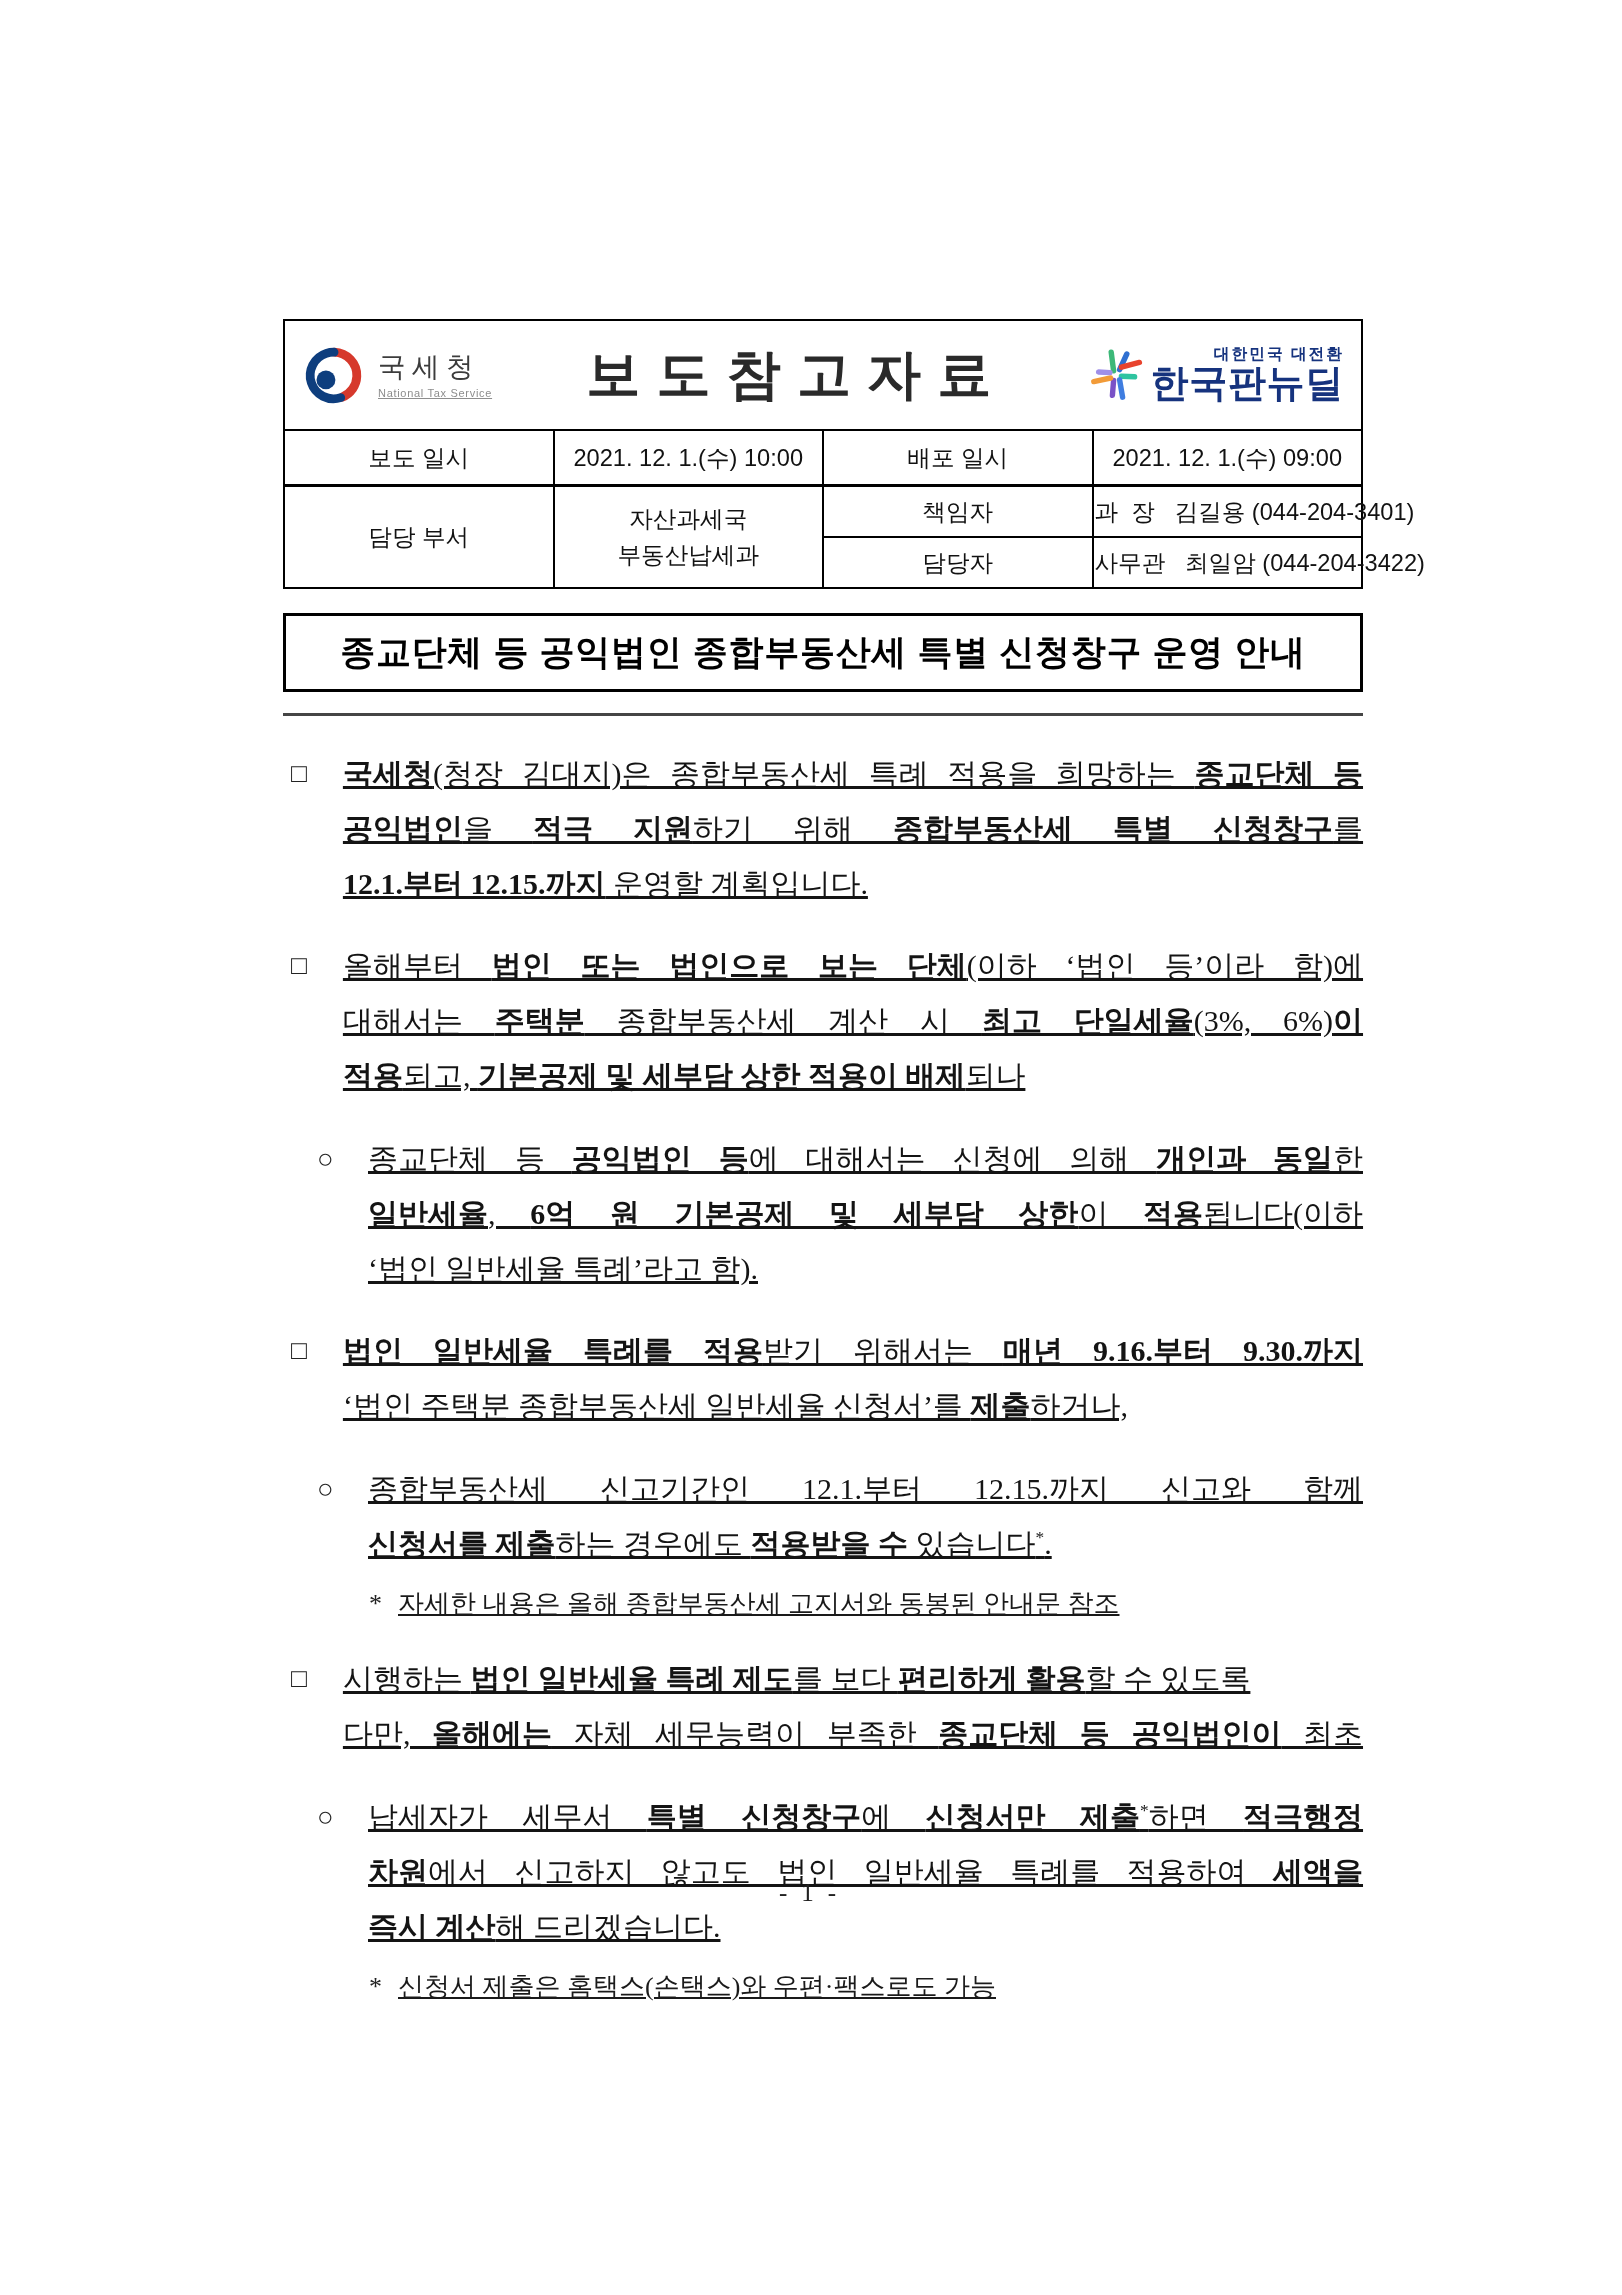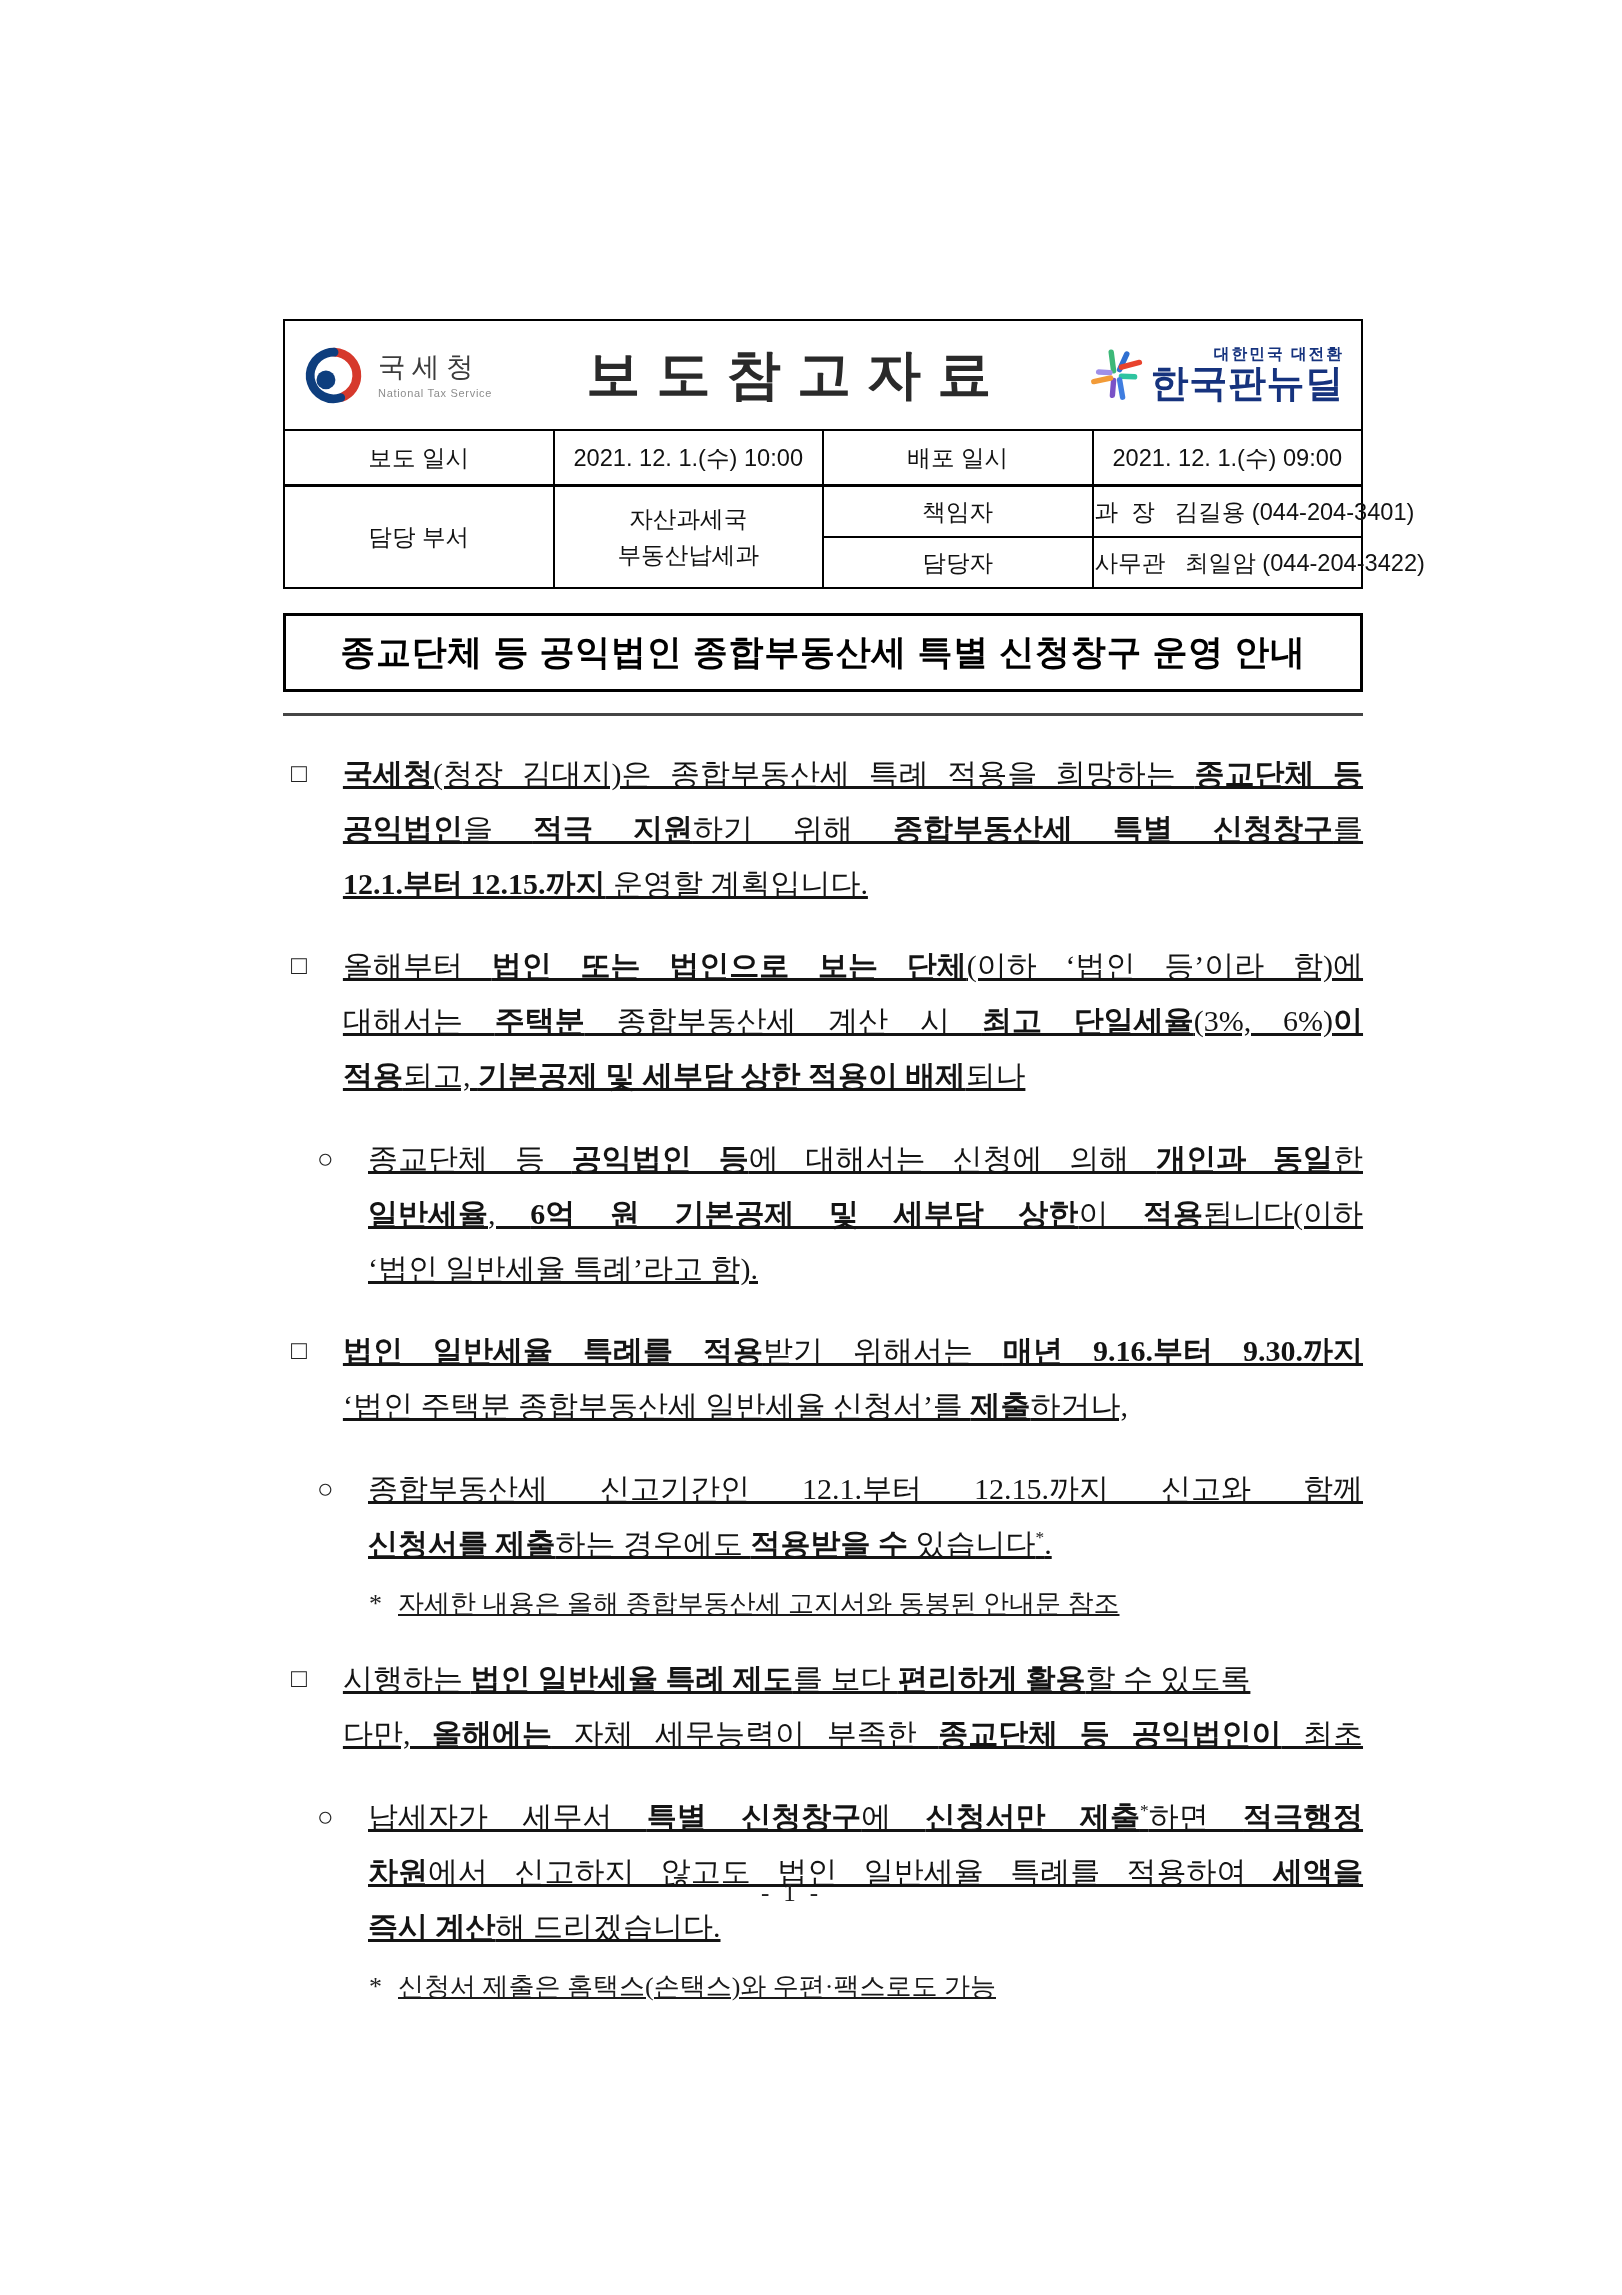--- a/index.html
+++ b/index.html
@@ -1,28 +1,28 @@
 <!DOCTYPE html>
 <html style="font-size:10.5px"><head>
 <meta charset="utf-8">
 <style>
   html,body{margin:0;padding:0;background:#ffffff;}
   .page{position:relative;width:1583px;height:2295px;background:#ffffff;overflow:hidden;
-        font-family:"Liberation Serif","DejaVu Serif",serif;color:#121212;}
+        font-family:"Liberation Serif","DejaVu Serif",serif;color:#121212;padding-left:36px;}
   .content{position:absolute;left:283px;top:319px;width:1080px;}
 
   
   table.hdr{width:100%;border-collapse:collapse;border:2.6px solid #000;table-layout:fixed;}
   table.hdr td{border:2px solid #000;vertical-align:middle;}
   td.banner{border-bottom:4.6px solid #000;height:98px;padding:5.2px 17px;}
   .banner-inner{display:flex;align-items:center;justify-content:space-between;width:100%;}
   .nts{display:flex;align-items:center;gap:13px;}
   .nts-text{display:flex;flex-direction:column;line-height:1.15;}
   .nts-kr{font-family:"Liberation Sans","DejaVu Sans",sans-serif;font-size:27.5px;color:#3c3c3c;letter-spacing:6.5px;}
-  .nts-en{font-family:"Liberation Sans","DejaVu Sans",sans-serif;font-size:11px;color:#8d8d8d;letter-spacing:0.7px;margin-top:3.9px;}
+  .nts-en{font-family:"Liberation Sans","DejaVu Sans",sans-serif;font-size:11px;color:#8d8d8d;letter-spacing:0.7px;margin-top:3.9px;text-decoration:underline;}
   .doc-type{font-family:"Liberation Sans","DejaVu Sans",sans-serif;font-weight:900;font-size:54px;
             letter-spacing:0.30em;color:#2a2a2a;white-space:nowrap;transform:translateX(0.15em);}
   .newdeal{display:flex;align-items:center;gap:5px;}
   .nd-text{display:flex;flex-direction:column;align-items:flex-end;line-height:1.05;}
   .nd-top{font-family:"Liberation Sans","DejaVu Sans",sans-serif;font-weight:800;font-size:15.7px;color:#16337e;letter-spacing:2px;}
   .nd-main{font-family:"Liberation Sans","DejaVu Sans",sans-serif;font-weight:900;font-size:38px;color:#16337e;letter-spacing:0.7px;margin-top:1.3px;}
 
   tr.r2 td{border-bottom:3.9px solid #000;height:51px;}
   tr.r3 td{height:47px;}
   tr.r4 td{height:47px;}

